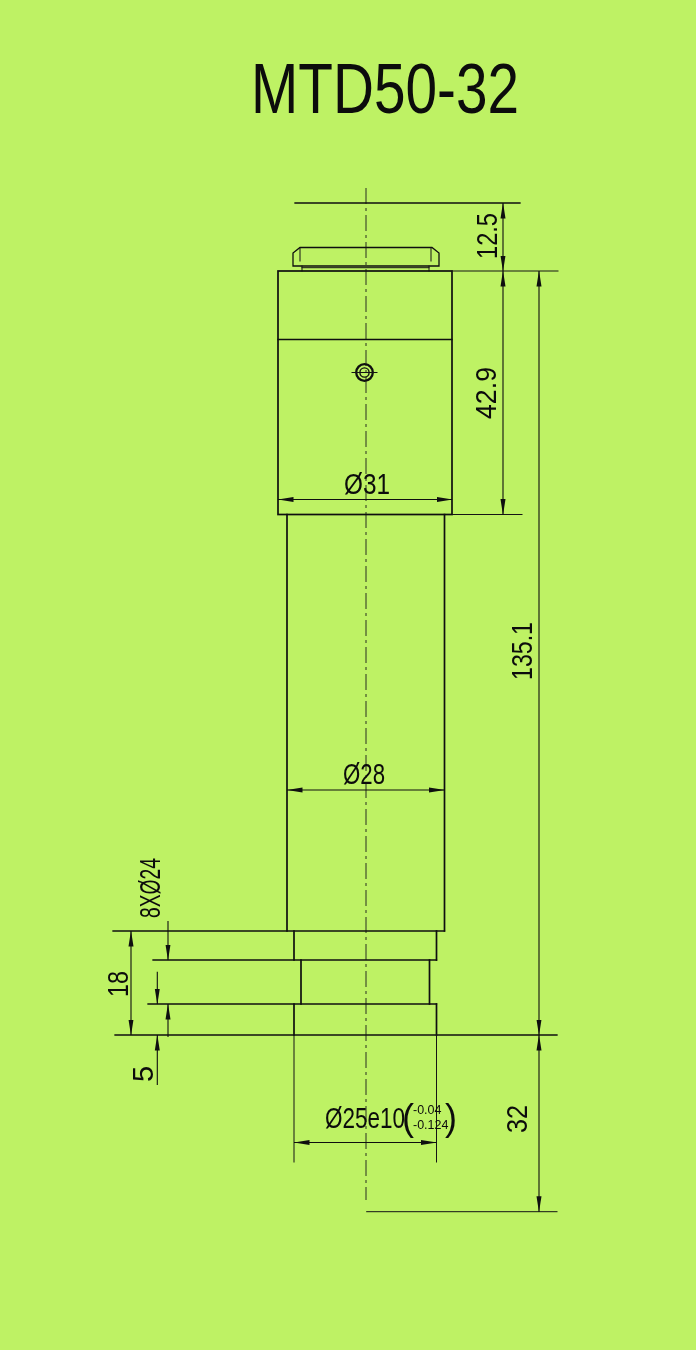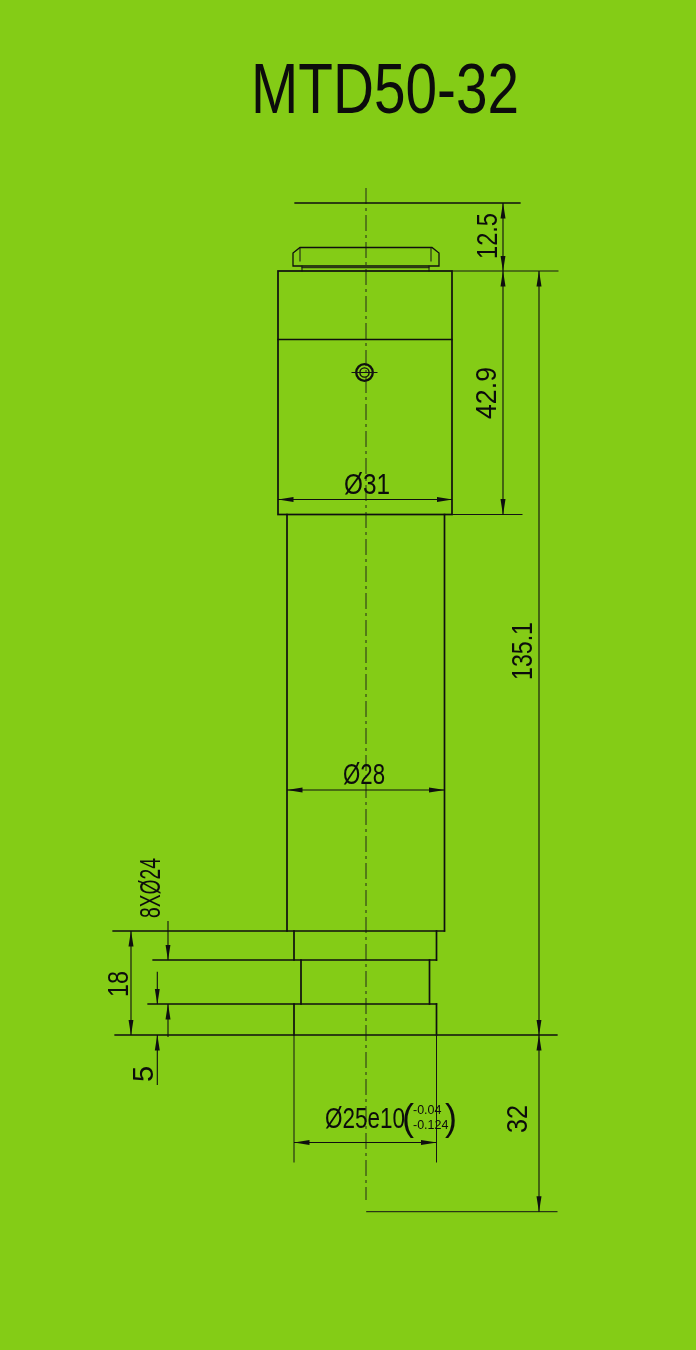--- a/index.html
+++ b/index.html
@@ -1,16 +1,16 @@
 <!DOCTYPE html>
 <html><head>
 <meta charset="utf-8">
 <style>
   html,body{margin:0;padding:0;background:#ffffff;}
-  .page{position:relative;width:696px;height:1350px;background:#84cc16;overflow:hidden;}
+  .page{position:relative;width:696px;height:1350px;background:#bef264;overflow:hidden;}
   svg{display:block;}
   .ol{stroke:#0f0f0f;stroke-width:1.7;fill:none;stroke-linecap:square;}
   .ol2{stroke:#0f0f0f;stroke-width:1.3;fill:none;stroke-linecap:square;}
   .thin{stroke:#141414;stroke-width:1;fill:none;stroke-linecap:square;}
   .dimln{stroke:#0f0f0f;stroke-width:1.1;fill:none;}
   .cl{stroke:#1a1a1a;stroke-width:0.9;fill:none;stroke-dasharray:16 4 3 4;}
   text{fill:#0c0c0c;font-family:"Liberation Sans","DejaVu Sans",sans-serif;}
   .dimtxt{font-size:29px;}
   .toltxt{font-size:12.5px;}
   .partxt{font-size:36px;font-weight:100;}

